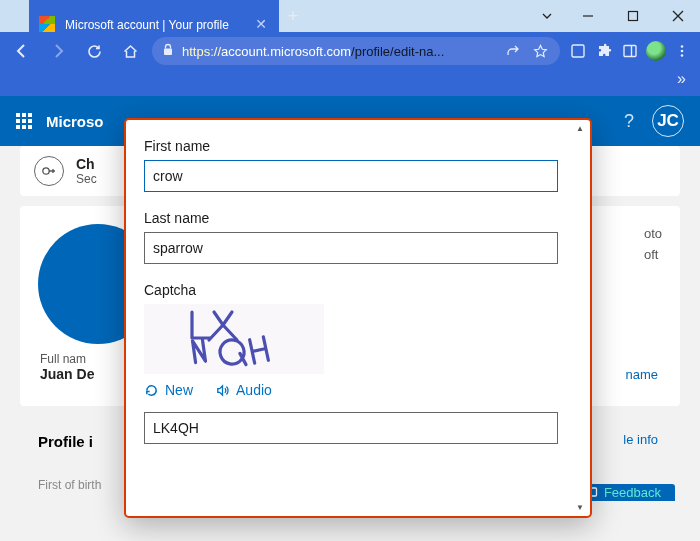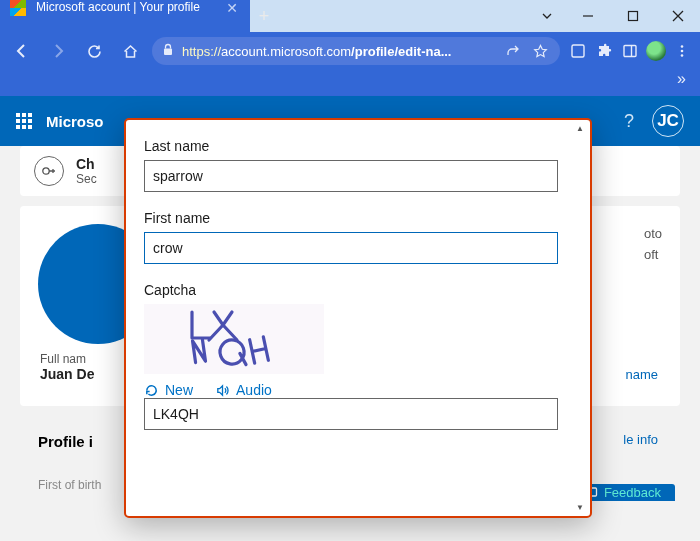--- a/index.html
+++ b/index.html
@@ -1,37 +1,37 @@
 <!DOCTYPE html>
 <html><head>
 <meta charset="utf-8">
 <style>
   * { margin: 0; padding: 0; box-sizing: border-box; font-family: "Segoe UI", Arial, sans-serif; }
   body { width: 700px; height: 541px; background: #fff; overflow: hidden; position: relative; }
 
   
   .window-controls { height: 32px; background: #CCE0F4; display: flex; align-items: center; }
-  .tab { display: flex; align-items: flex-start; background: #3367D6; height: 32px; padding: 0 12px 0 10px; min-width: 250px; position: relative; }
+  .tab { display: flex; align-items: flex-end; background: #3367D6; height: 32px; padding: 0 12px 0 10px; min-width: 250px; position: relative; margin-left: 29px; }
   .tab .favicon { width: 16px; height: 16px; background: linear-gradient(135deg,#f25022 0 50%,#7fba00 0) top/100% 50% no-repeat, linear-gradient(135deg,#00a4ef 0 50%,#ffb900 0) bottom/100% 50% no-repeat; margin-right: 10px; }
   .tab .title { color: #fff; font-size: 12px; white-space: nowrap; overflow: hidden; text-overflow: ellipsis; flex: 1; }
   .tab .close { color: #c3d3f5; font-size: 14px; margin-left: 10px; }
   .newtab { width: 28px; text-align: center; color: #eaeaea; font-size: 18px; font-weight: 300; }
   .wc-group { margin-left: auto; display: flex; }
   .wc-btn { width: 45px; height: 32px; display: flex; align-items: center; justify-content: center; color: #222; }
   .wc-btn svg { width: 12px; height: 12px; }
   .wc-chevron { width: 36px; }
 
   .toolbar { height: 38px; background: #3367D6; display: flex; align-items: center; padding: 0 8px; gap: 8px; }
   .tbtn { width: 28px; height: 28px; display: flex; align-items: center; justify-content: center; color: #e6ecfb; }
   .tbtn.dim { color: #8aa6e8; }
   .urlbar { flex: 1; height: 28px; background: #5079DB; border-radius: 14px; display: flex; align-items: center; padding: 0 10px; color: #e6ecfb; font-size: 13px; gap: 8px; overflow: hidden; }
   .urlbar .lock { color: #e6ecfb; }
   .urlbar .url { flex: 1; white-space: nowrap; overflow: hidden; text-overflow: ellipsis; }
   .urlbar .host { color: #fff; }
-  .urlbar .path { color: #ffffff; font-weight: bold; }
+  .urlbar .path { color: #0f172a; }
   .ext-row { display: flex; gap: 6px; align-items: center; }
   .ext-ic { width: 20px; height: 20px; display:flex;align-items:center;justify-content:center;color:#e6ecfb; }
   .avatar-ext { width:20px;height:20px;border-radius:50%;background:radial-gradient(circle at 40% 35%, #7de38b 0 35%, #2a7a3b 70%); }
   .bookmark-strip { height: 26px; background:#3367D6; display:flex; justify-content:flex-end; padding-right:14px; color:#e6ecfb; }
 
   
   .page-header { height: 50px; background: #0067B8; display:flex; align-items:center; padding: 0 16px; color:#fff; gap: 14px; }
   .waffle { display:grid; grid-template-columns:repeat(3,4px); grid-template-rows:repeat(3,4px); gap:2px; }
   .waffle span { background:#fff; }
   .brand { font-weight:600; font-size:15px; }
@@ -58,21 +58,21 @@
   .feedback-btn { position:absolute; right:25px; bottom:40px; background:#0067B8;color:#5eead4;padding:1px 14px;border-radius:3px 3px 0 0;font-size:13px;display:flex;align-items:center;gap:6px; }
   .modal { position:absolute; left:124px; top:118px; width:468px; height:400px; background:#fff; border:2px solid #D83B01; border-radius:5px; box-shadow:0 8px 30px rgba(0,0,0,.28); padding:18px 18px 10px 18px; overflow:hidden; }
   .modal::-webkit-scrollbar{width:8px}
   .scroll-arrow { position:absolute; right:6px; font-size:8px; color:#555; }
   .sa-up{ top:4px } .sa-down{ bottom:4px }
   .mfield-lbl { font-size:14px; color:#1b1b1b; margin-bottom:6px; }
   .minput { width:414px; height:32px; border:1px solid #666; padding: 0 8px; font-size:14px; color:#1b1b1b; outline:none; background:#fff; }
   .minput.focused { border:1.5px solid #0067B8; }
   .mgroup { margin-bottom:18px; }
   .captcha-canvas { width:180px; height:70px; background:#faf7fb; display:block; margin-bottom:8px; }
-  .captcha-actions { display:flex; gap:22px; align-items:flex-end; }
+  .captcha-actions { display:flex; gap:22px; align-items:flex-end; margin-bottom:14px; }
   .clink { color:#0072C6; font-size:14px; display:flex; align-items:center; gap:6px; cursor:pointer; }
   .clink svg { width:15px; height:15px; }
 
 </style>
 </head>
 <body>
 
 <div class="window-controls">
   <div class="tab">
     <div class="favicon"></div>
@@ -228,27 +228,27 @@
       <path d="M5 10l-1.5 2.5V10" fill="none" stroke="#fff" stroke-width="1.3"></path>
     </svg>
     <span>Feedback</span>
   </div>
 
 <div class="modal">
   <div class="scroll-arrow sa-up">▲</div>
   <div class="scroll-arrow sa-down">▼</div>
 
   <div class="mgroup">
+    <div class="mfield-lbl">First name</div>
+    <input class="minput focused" value="crow" style="">
+  </div>
+
+  <div class="mgroup">
     <div class="mfield-lbl">Last name</div>
     <input class="minput" value="sparrow" style="">
-  </div>
-
-  <div class="mgroup">
-    <div class="mfield-lbl">First name</div>
-    <input class="minput focused" value="crow" style="">
   </div>
 
   <div class="mgroup" style="margin-bottom:10px">
     <div class="mfield-lbl">Captcha</div>
     <svg class="captcha-canvas" viewBox="0 0 180 70">
       <g fill="none" stroke="#4a4fb0" stroke-width="3.2" stroke-linecap="round" stroke-linejoin="round">
         <path d="M48 8 l0 26 l18 0"></path>
         <path d="M70 8 l9 13 l9 -13 M79 21 l-14 15 M79 21 l14 15"></path>
         <path d="M50 58 l0 -22 l10 22 l0 -22" transform="rotate(-8 55 47)"></path>
         <path d="M88 36 a12 12 0 1 0 0.1 0 M96 48 l8 10" transform="rotate(10 88 48)"></path>

